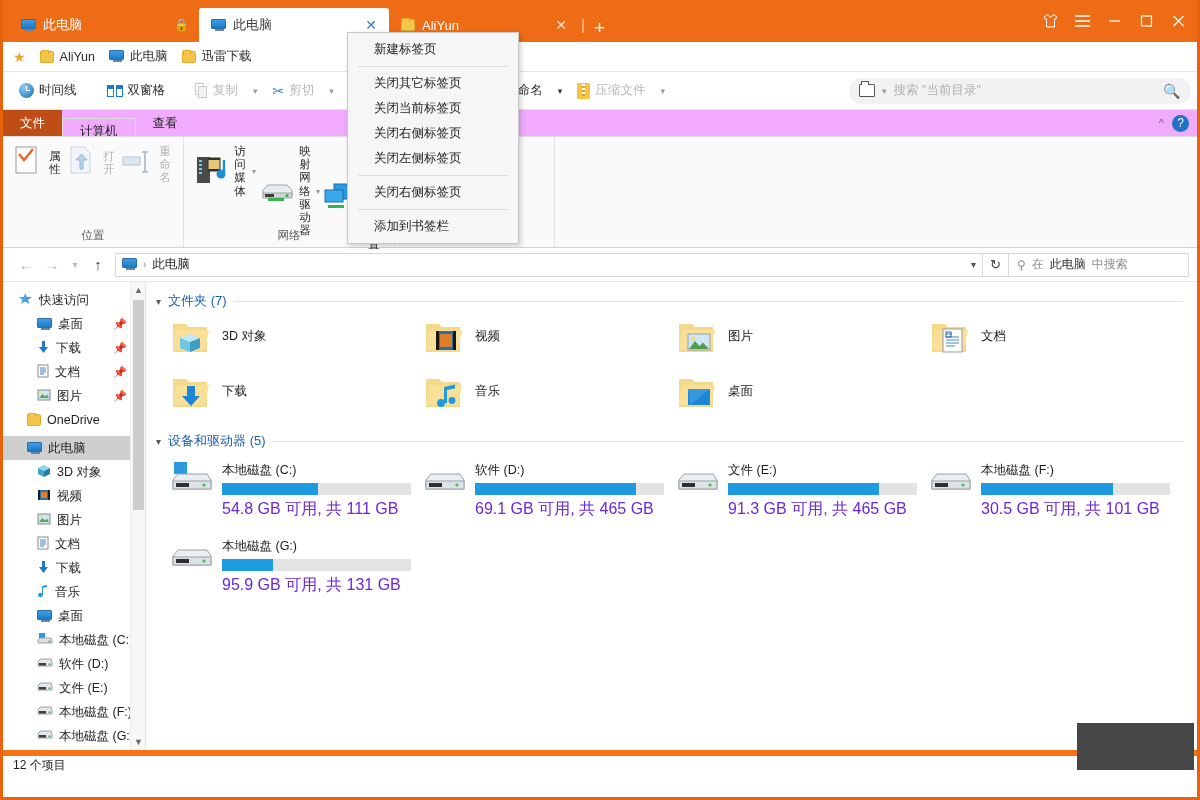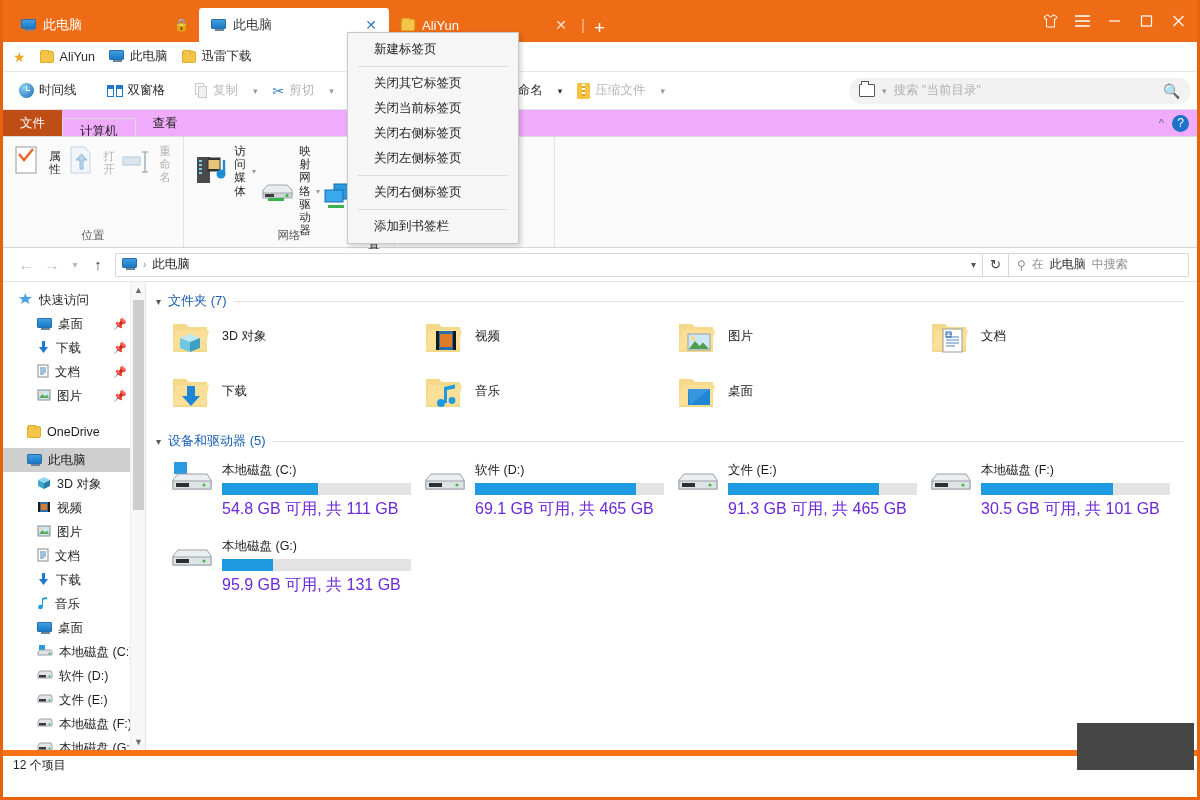--- a/index.html
+++ b/index.html
@@ -741,21 +741,21 @@
           <svg width="14" height="12" viewBox="0 0 14 12">
               <rect x="1" y="1" width="12" height="10" fill="#cfe6f5" stroke="#8a8a8a"></rect>
               <path d="M2 9 l3.5 -4 l2.5 2.6 l2 -2 l2 3.4 Z" fill="#5aa85a"></path>
               <circle cx="4" cy="3.6" r="1.1" fill="#ffd866"></circle>
             </svg>
         </span>
         <span>图片</span>
         <span class="pin">📌</span>
       </div>
 
-      <div class="srow" style="padding-left:24px;margin-top:12px">
+      <div class="srow" style="padding-left:24px;margin-top:0">
         <span class="mini-folder"></span>
         <span>OneDrive</span>
       </div>
 
       <div class="srow sel" style="padding-left:24px;margin-top:4px">
         <span class="mini-monitor">
             <i></i>
           </span>
         <span>此电脑</span>
       </div>

